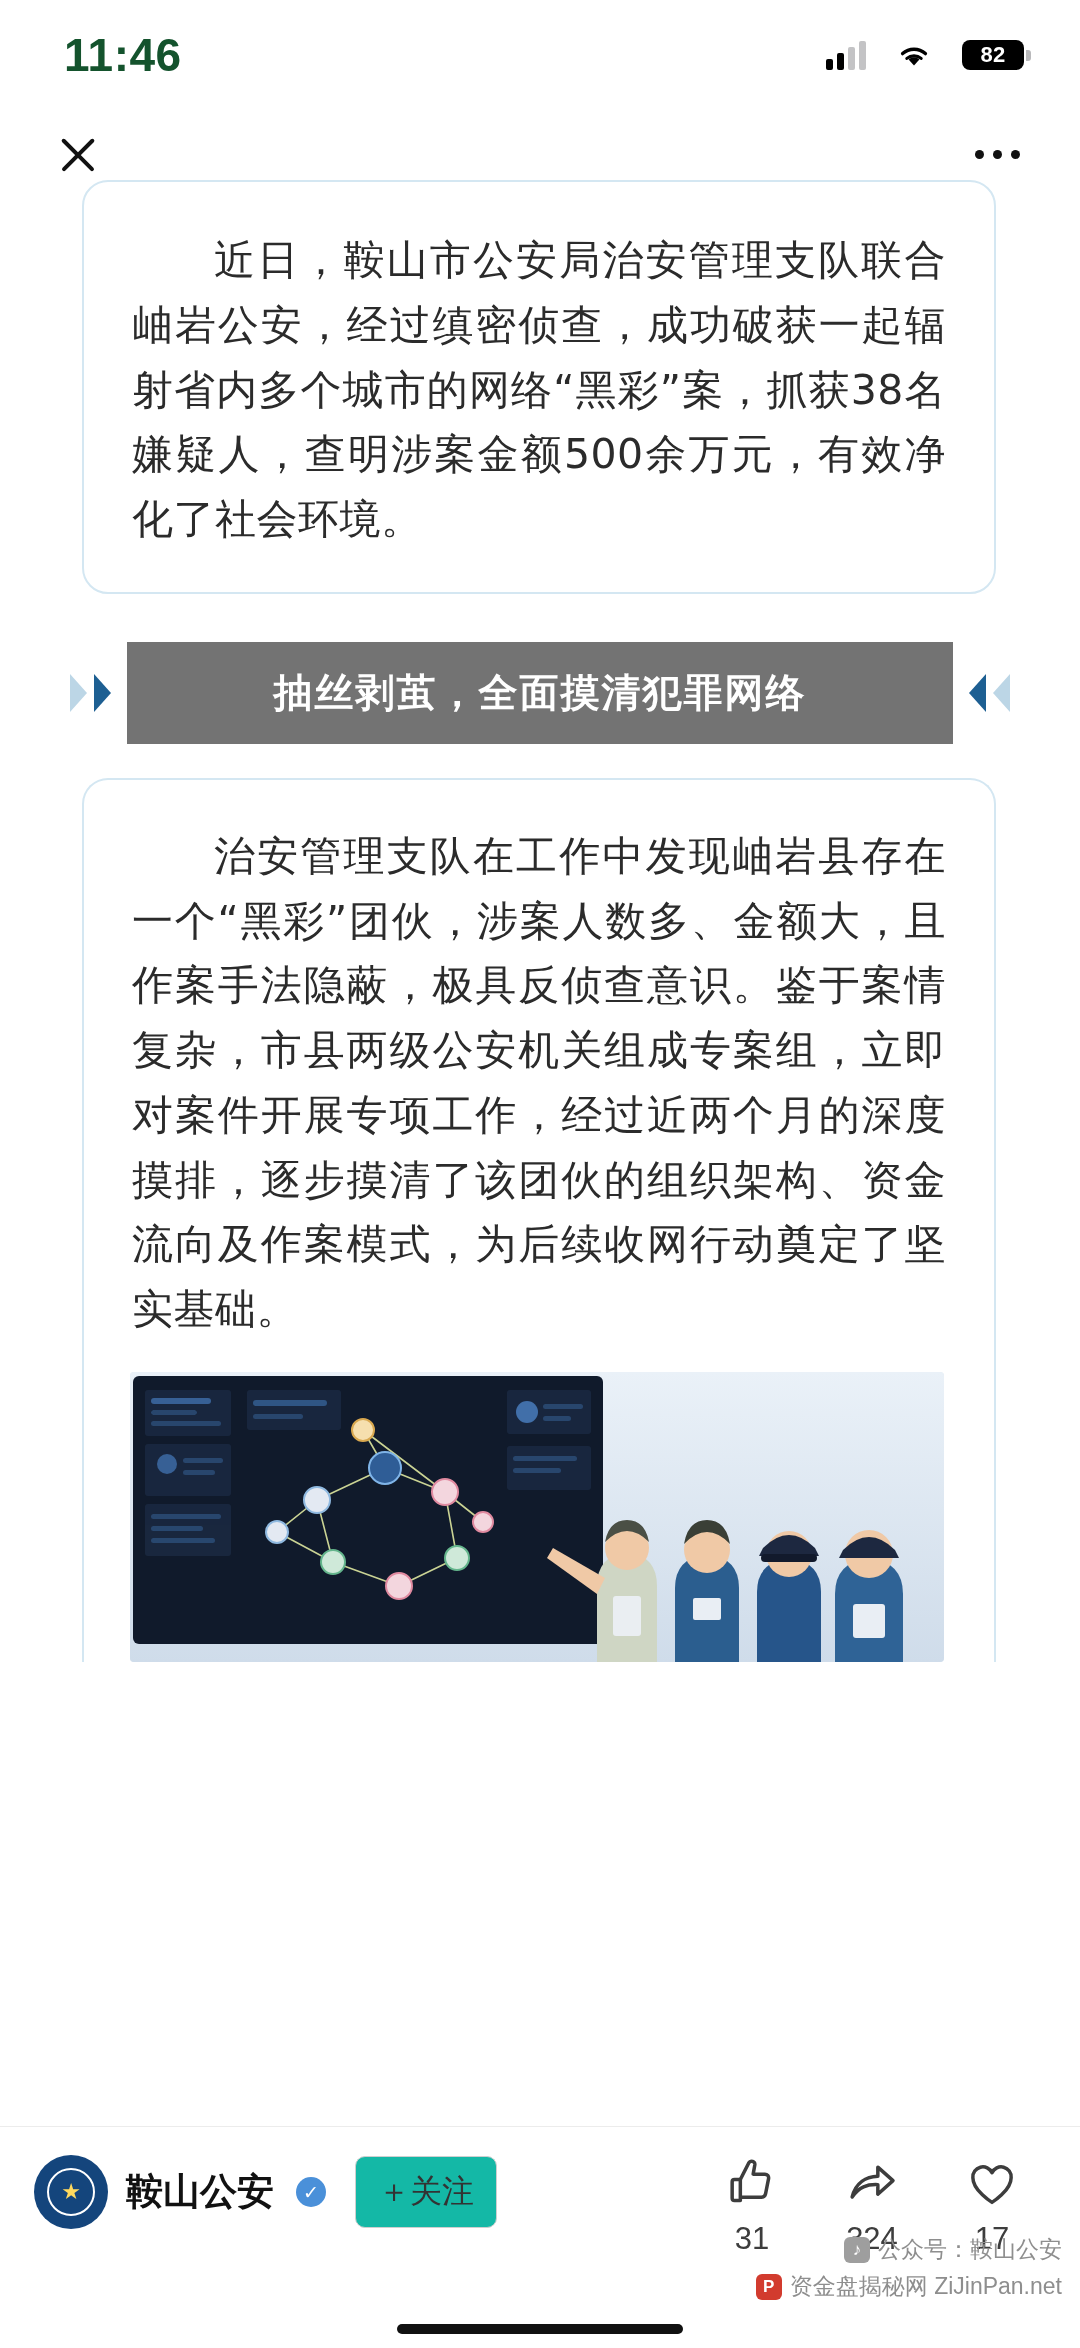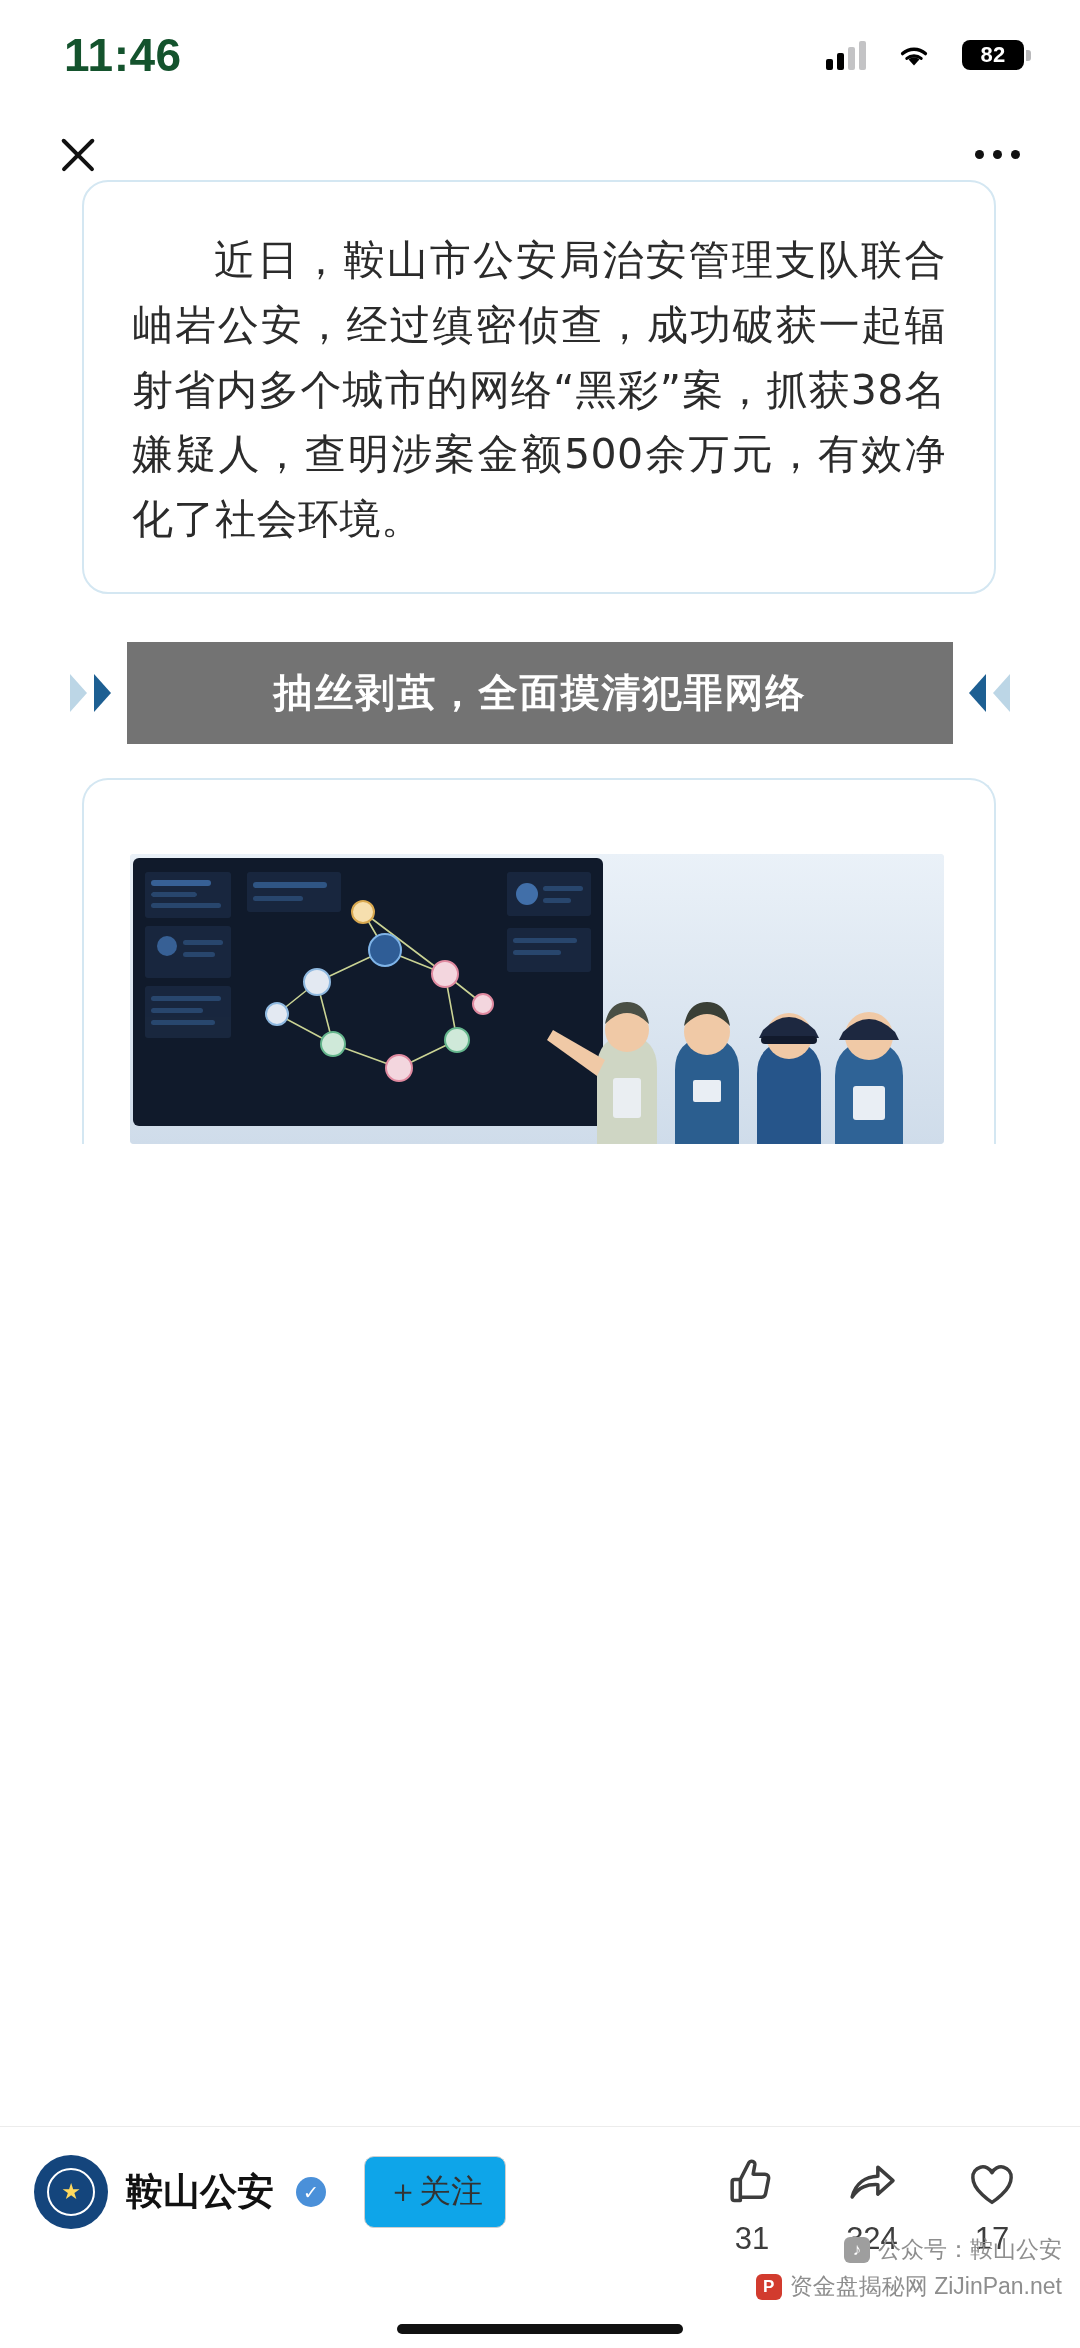--- a/index.html
+++ b/index.html
@@ -241,22 +241,22 @@
     font-size: 19px;
     display: flex; align-items: center; justify-content: center;
     margin-left: 4px;
   }
   .follow-btn {
     border: 1.5px solid #cfcfcf;
     border-radius: 10px;
     padding: 13px 22px;
     font-size: 32px;
     color: #333;
-    margin-left: 20px;
-    background: #0ea5e9;
+    margin-left: 11px;
+    background: #14b8a6;
     cursor: pointer;
     font-family: "DejaVu Sans", "Liberation Sans", sans-serif;
   }
   .actions {
     display: flex;
     align-items: flex-start;
     gap: 64px;
     padding-right: 14px;
   }
   .action {
@@ -369,20 +369,21 @@
         <span class="tri tri-right-solid"></span>
       </div>
       <div class="section-title">抽丝剥茧，全面摸清犯罪网络</div>
       <div class="arrow-right-group">
         <span class="tri tri-left-solid"></span>
         <span class="tri tri-left-faint"></span>
       </div>
     </div>
 
     <div class="body-card">
+      <div class="body-text">治安管理支队在工作中发现岫岩县存在一个“黑彩”团伙，涉案人数多、金额大，且作案手法隐蔽，极具反侦查意识。鉴于案情复杂，市县两级公安机关组成专案组，立即对案件开展专项工作，经过近两个月的深度摸排，逐步摸清了该团伙的组织架构、资金流向及作案模式，为后续收网行动奠定了坚实基础。</div>
 
       <div class="inline-figure">
         <svg width="100%" height="290" viewBox="0 0 820 290" preserveAspectRatio="xMidYMid slice">
           <defs>
             <linearGradient id="room" x1="0" y1="0" x2="0" y2="1">
               <stop offset="0%" stop-color="#eaf1f8"></stop>
               <stop offset="100%" stop-color="#cfdcea"></stop>
             </linearGradient>
           </defs>
           <rect width="820" height="290" fill="url(#room)"></rect>

